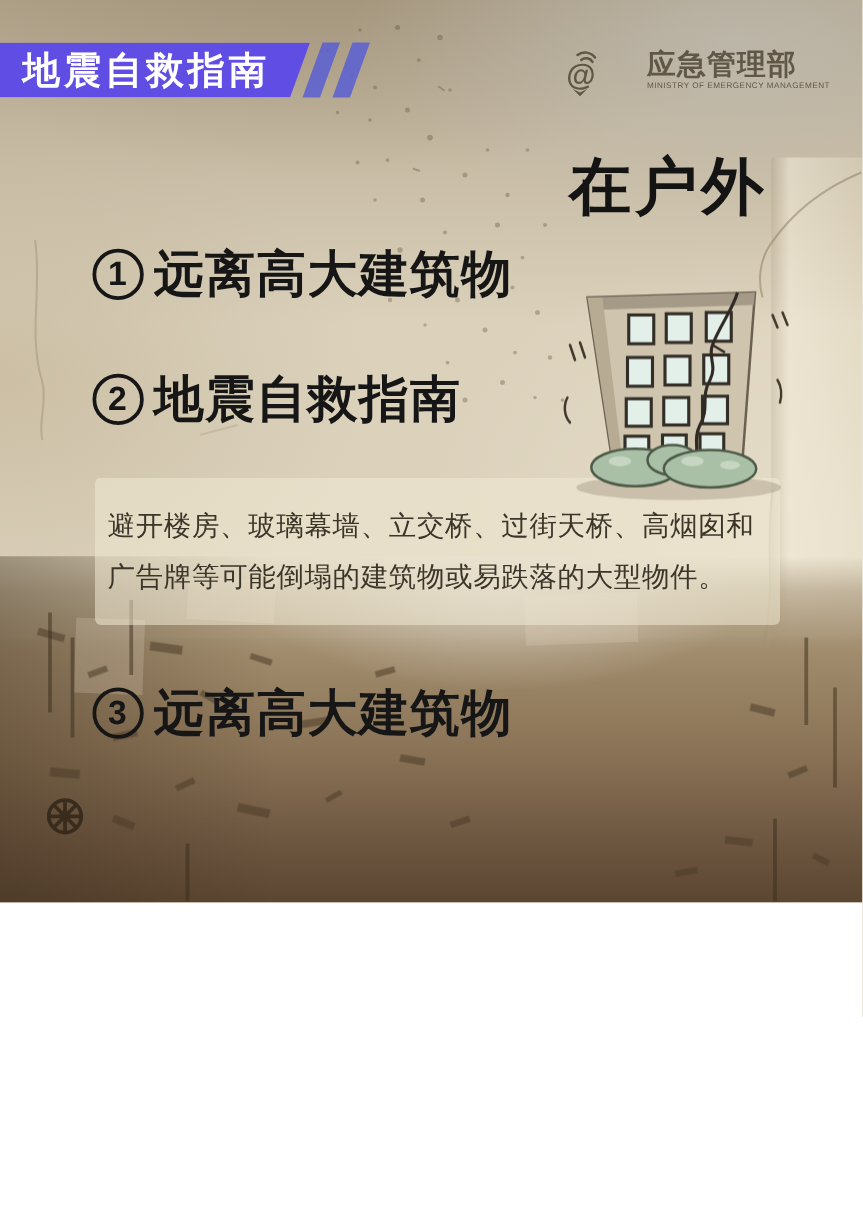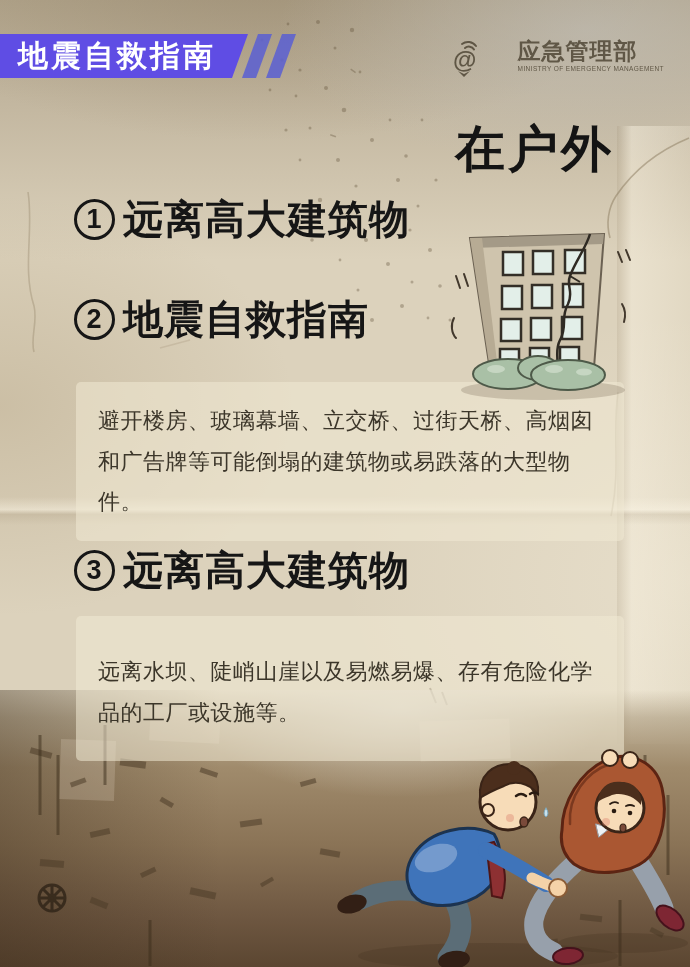--- a/index.html
+++ b/index.html
@@ -1,20 +1,20 @@
 <!DOCTYPE html>
 <html><head>
 <meta charset="utf-8">
 <style>
   * { margin:0; padding:0; box-sizing:border-box; }
   html,body { width:690px; height:967px; }
   body { font-family:"Liberation Sans","DejaVu Sans",sans-serif; }
 
   .poster {
-    position:relative; width:690px; height:967px; overflow:hidden;
+    position:relative; width:690px; height:722px; overflow:hidden;
     background:
       radial-gradient(420px 300px at 0% 42%, rgba(160,140,105,.28), rgba(160,140,105,0) 70%),
       radial-gradient(500px 380px at 100% 60%, rgba(250,244,228,.35), rgba(250,244,228,0) 70%),
       #dcd2bc;
   }
 
   
   .bg-top {
     position:absolute; left:0; top:0; width:100%; height:260px;
     background:
@@ -82,21 +82,21 @@
     display:inline-flex; align-items:center; justify-content:center;
     font-size:27px; font-weight:700; margin-right:8px; flex:0 0 auto;
   }
   .item1 { top:192px; } .item2 { top:292px; } .item3 { top:543px; }
 
   .note {
     position:absolute; left:76px; width:548px;
     background:rgba(240,233,211,.55); border-radius:5px;
     font-size:22px; line-height:1.85; color:#3c362a; letter-spacing:.5px;
   }
-  .note1 { top:382px; min-height:112px; padding:19px 22px 18px; }
+  .note1 { top:382px; min-height:112px; padding:19px 10px 18px; }
   .note2 { top:616px; min-height:133px; padding:36px 22px 28px; }
 
   .building-illo { position:absolute; left:448px; top:218px; width:200px; height:185px; }
   .runners-illo { position:absolute; left:318px; top:738px; width:372px; height:229px; }
 </style>
 </head>
 <body>
 
 <div class="poster">
 
@@ -234,21 +234,20 @@
     <span>地震自救指南</span>
   </div>
 
   <div class="note note1">避开楼房、玻璃幕墙、立交桥、过街天桥、高烟囱和广告牌等可能倒塌的建筑物或易跌落的大型物件。</div>
 
   <div class="item item3">
     <span class="num">3</span>
     <span>远离高大建筑物</span>
   </div>
 
-  <div class="note note2">远离水坝、陡峭山崖以及易燃易爆、存有危险化学品的工厂或设施等。</div>
 
   <svg class="building-illo" viewBox="0 0 200 185">
     <ellipse cx="95" cy="172" rx="82" ry="10" fill="rgba(90,75,55,.22)"></ellipse>
     <polygon points="22,20 156,16 146,150 42,152" fill="#cfc4ad" stroke="#6b6152" stroke-width="2"></polygon>
     <polygon points="22,20 156,16 155,26 24,30" fill="#a49a87"></polygon>
     <polygon points="22,20 34,20 50,152 42,152" fill="#b7ab94"></polygon>
     <g fill="#e3efe9" stroke="#332e27" stroke-width="2.5">
       <rect x="55" y="34" width="20" height="23"></rect>
         <rect x="85" y="33" width="20" height="23"></rect>
         <rect x="117" y="32" width="20" height="23"></rect>

